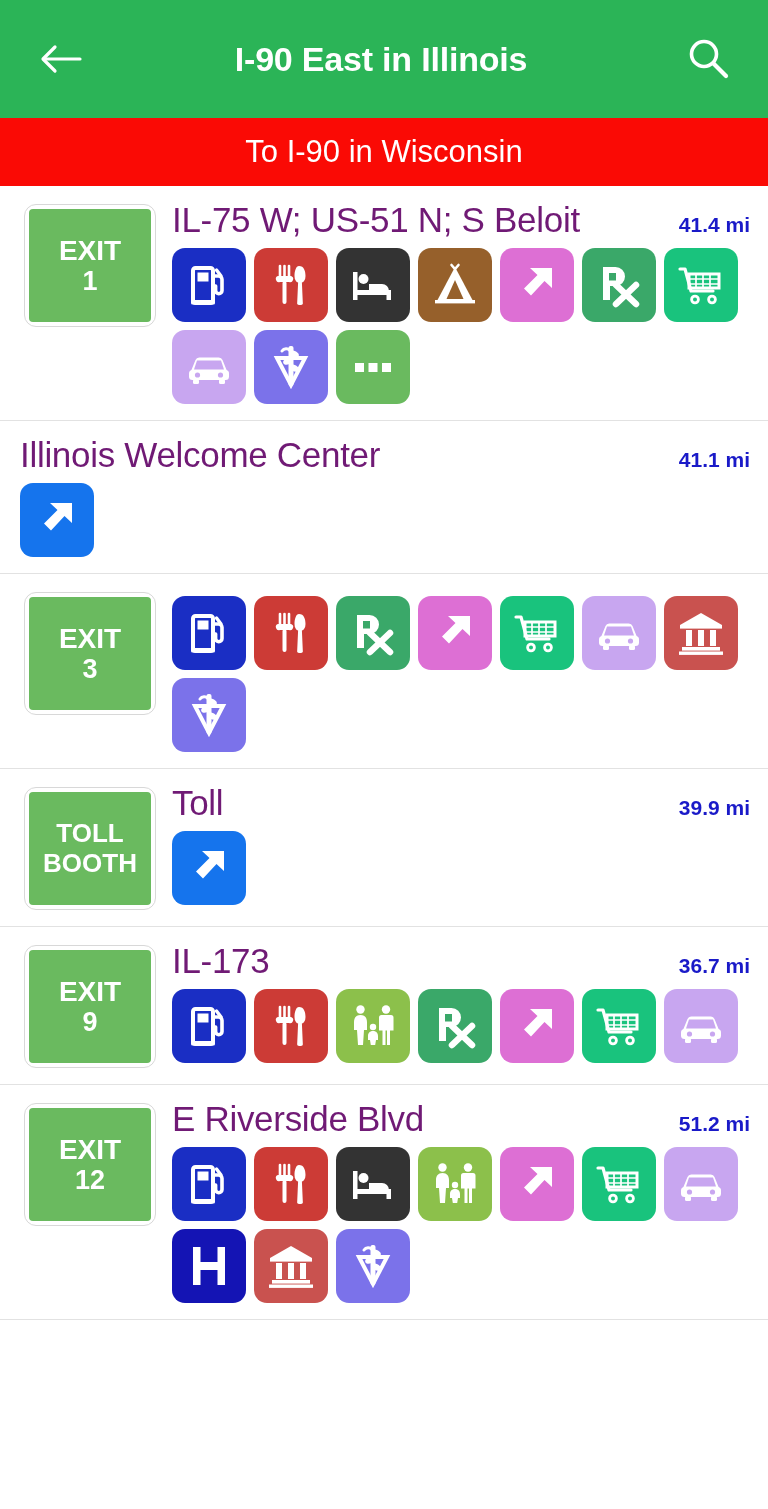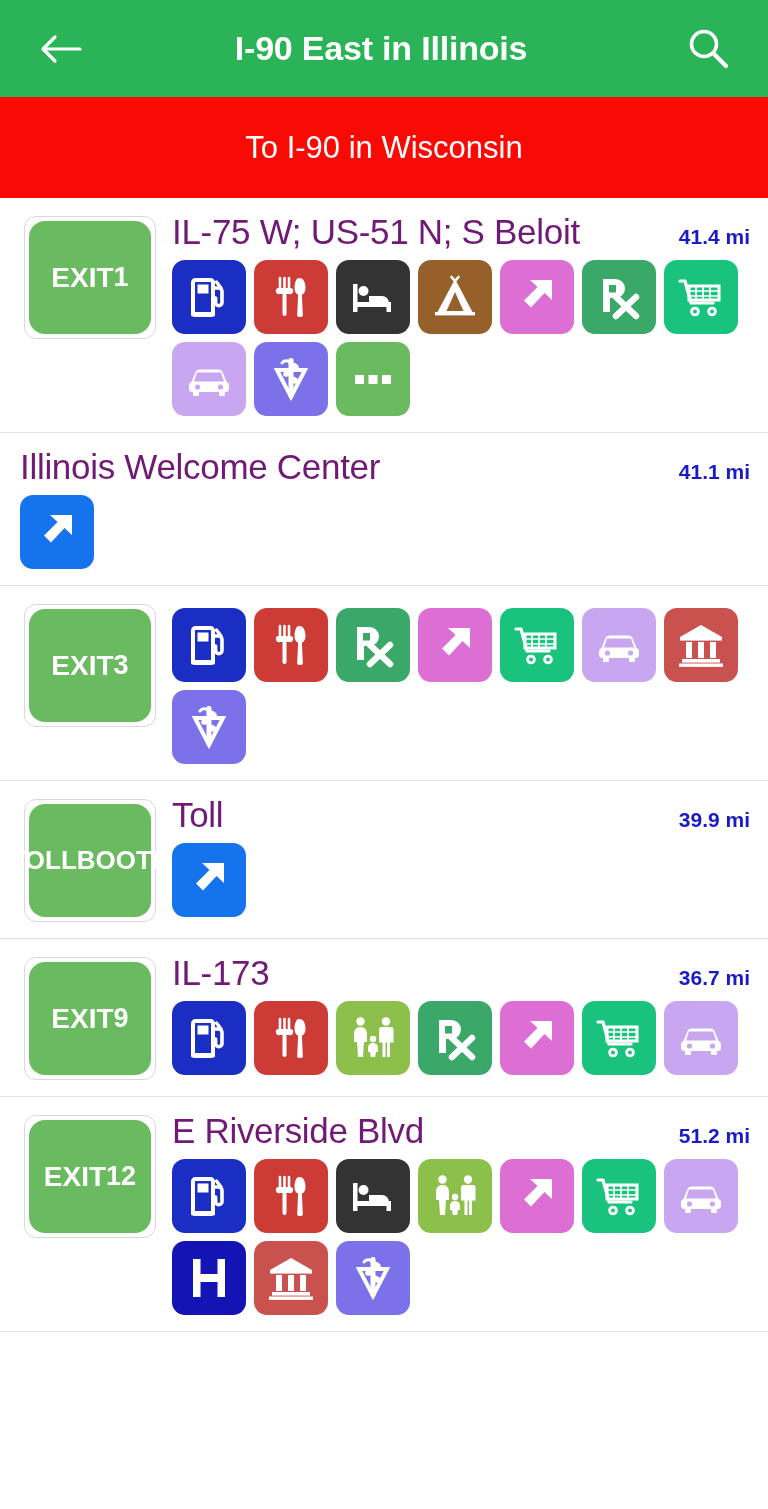--- a/index.html
+++ b/index.html
@@ -6,35 +6,35 @@
   html,body { width:768px; }
   body {
     background:#ffffff;
     font-family:"Liberation Sans", sans-serif;
     -webkit-font-smoothing:antialiased;
   }
   .app { width:768px; min-height:1509px; background:#fff; position:relative; }
 
   
   .appbar {
-    height:97px; background:#2bb457;
+    height:118px; background:#2bb457;
     display:flex; align-items:center; padding:0 29px;
   }
   .back-btn { width:62px; height:62px; display:flex; align-items:center; justify-content:center; flex:0 0 auto; }
   .appbar-title {
     flex:1 1 auto; text-align:center;
     color:#ffffff; font-size:34px; font-weight:bold;
     letter-spacing:-0.2px; white-space:nowrap;
     padding-right:6px;
   }
   .search-btn { width:62px; height:62px; display:flex; align-items:center; justify-content:center; flex:0 0 auto; }
 
   
   .banner {
-    height:101px; background:#fa0a05;
+    height:68px; background:#fa0a05;
     display:flex; align-items:center; justify-content:center;
   }
   .banner-text { color:#fff; font-size:31px; font-weight:normal; }
 
   
   .rows { display:block; }
   .row {
     display:flex; align-items:flex-start;
     padding:14px 14px 16px 14px;
     border-bottom:1px solid #e2e2e2;
@@ -44,22 +44,22 @@
   
   .badge-col { flex:0 0 152px; display:flex; justify-content:center; padding-top:4px; }
 
   .badge {
     border:1px solid #d8d8d8;
     border-radius:12px;
     background:#ffffff;
     padding:4px;
   }
   .badge-inner {
-    border-radius:16px;
-    display:flex; 
+    border-radius:4px;
+    display:flex; flex-direction:column;
     align-items:center; justify-content:center;
     color:#fff; font-weight:bold; line-height:1.12;
     text-align:left;
   }
   .badge.exit .badge-inner { background:#6aba5f; width:122px; height:113px; font-size:28px; }
   .badge.exit .badge-inner .l2 { font-size:27px; font-weight:bold; }
   .badge.welcome .badge-inner { background:#1574ed; width:163px; height:104px; font-size:29px; }
   .badge.toll .badge-inner { background:#6aba5f; width:122px; height:113px; font-size:26px; }
 
   

